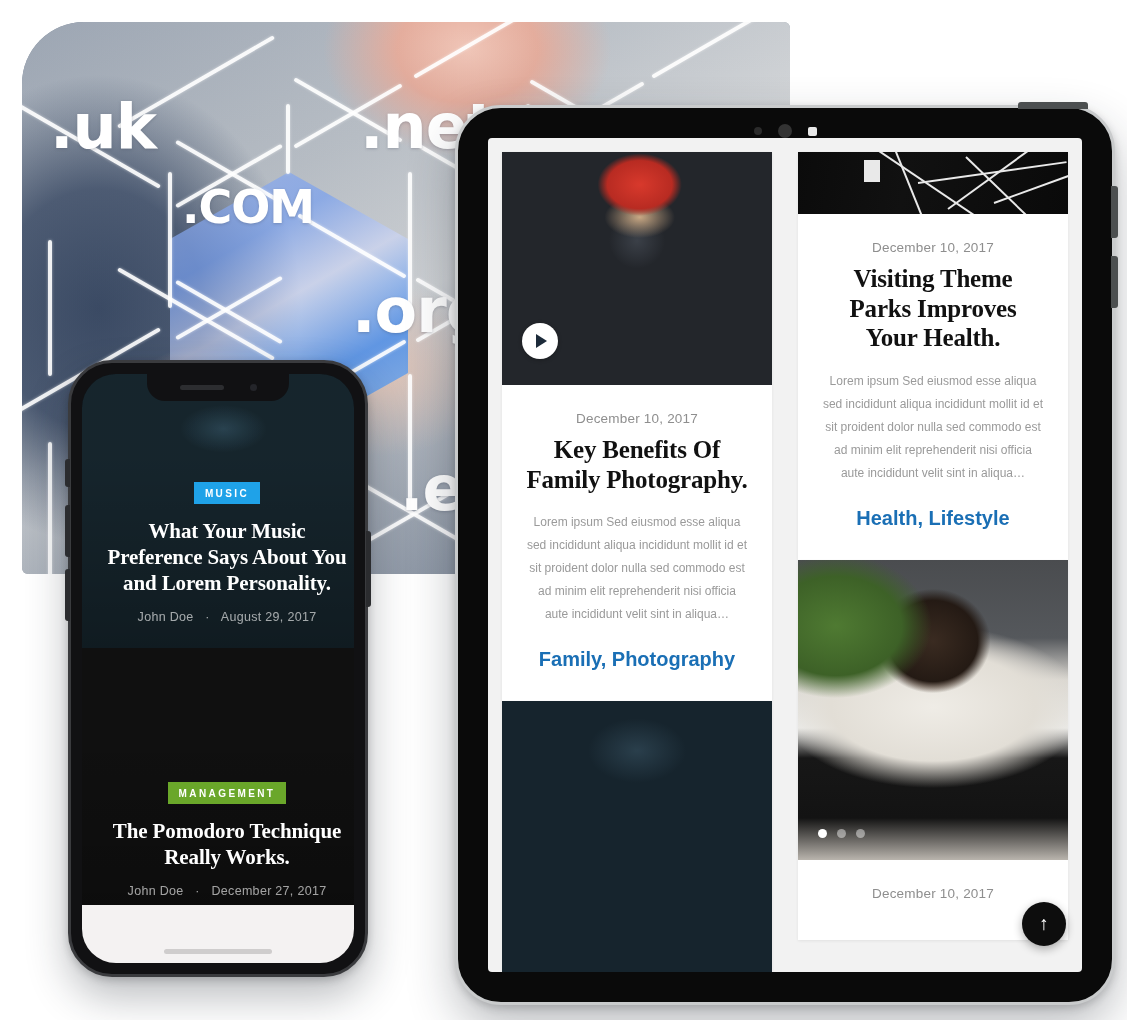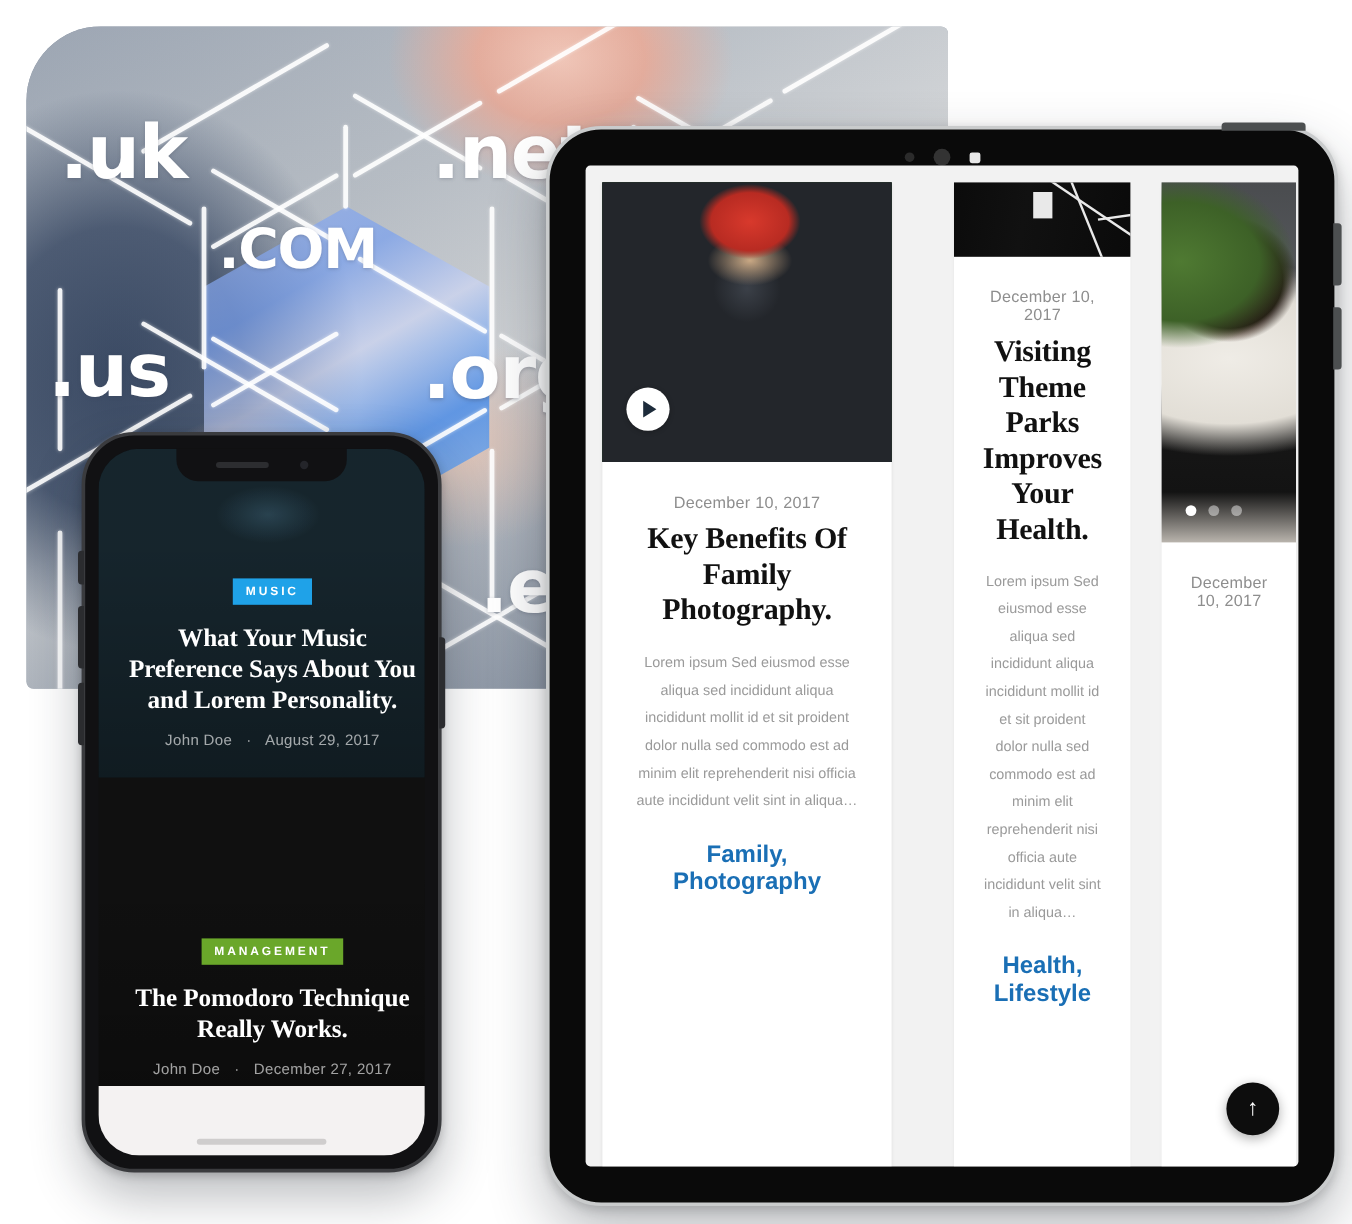--- a/index.html
+++ b/index.html
@@ -69,21 +69,21 @@
   .cam-dot.big { width: 14px; height: 14px; background: #333; }
   .cam-dot.flash { width: 9px; height: 9px; background: #e8e8e8; border-radius: 2px; }
   .tab-btn-top { position: absolute; top: -6px; left: 560px; width: 70px; height: 7px;
                  background: #4c4f50; border-radius: 3px 3px 0 0; }
   .tab-btn-side { position: absolute; right: -6px; width: 7px; background: #4c4f50; border-radius: 0 3px 3px 0; }
   .tab-btn-side.a { top: 78px; height: 52px; }
   .tab-btn-side.b { top: 148px; height: 52px; }
 
   
   .grid { position: absolute; inset: 0; display: flex; gap: 26px; padding: 14px 14px 0 14px; }
-  .col { width: 273px; display: flex; gap: 26px; }
+  .col { width: 273px; display: flex; flex-direction: column; }
   .card { background: #ffffff; box-shadow: 0 1px 3px rgba(0,0,0,0.07); }
   .card-img { width: 100%; position: relative; background-size: cover; background-position: center; }
 
   .img-photographer {
     height: 233px;
     background:
       radial-gradient(ellipse 54px 40px at 51% 14%, #d8392c 0%, #b82b22 60%, rgba(170,40,32,0) 78%),
       radial-gradient(ellipse 44px 26px at 51% 28%, #c9a884 0%, rgba(190,160,125,0) 80%),
       radial-gradient(circle 40px at 50% 38%, #3b4048 0%, #23262b 70%),
       radial-gradient(ellipse 90px 100px at 50% 82%, #2f5f96 0%, #24486f 60%, rgba(30,60,95,0) 90%),
@@ -255,21 +255,20 @@
       <div class="hl" style="left:84px;   top:490px; width:180px; transform:rotate(-30deg);"></div>
       <div class="hl" style="left:330px;  top:490px; width:124px; transform:rotate(-30deg);"></div>
       <div class="hl" style="left:330px;  top:490px; width:124px; transform:rotate(30deg);"></div>
       <div class="hl" style="left:570px;  top:490px; width:124px; transform:rotate(-30deg);"></div>
       <div class="hl" style="left:570px;  top:490px; width:124px; transform:rotate(30deg);"></div>
     </div>
 
     <div class="domain-label" style="left:28px;  top:68px;  font-size:62px;">.uk</div>
     <div class="domain-label" style="left:338px; top:68px;  font-size:62px;">.net</div>
     <div class="domain-label" style="left:140px; top:158px; font-size:46px;margin-left:20px;">.COM</div>
-    <div class="domain-label" style="left:18px;  top:250px; font-size:62px;">.us</div>
     <div class="domain-label" style="left:330px; top:252px; font-size:62px;">.org</div>
     <div class="domain-label" style="left:378px; top:430px; font-size:62px;">.en</div>
   </div>
 
   <div class="tablet">
     <div class="tab-btn-top"></div>
     <div class="tab-btn-side a"></div>
     <div class="tab-btn-side b"></div>
 
     <div class="tablet-cam">

